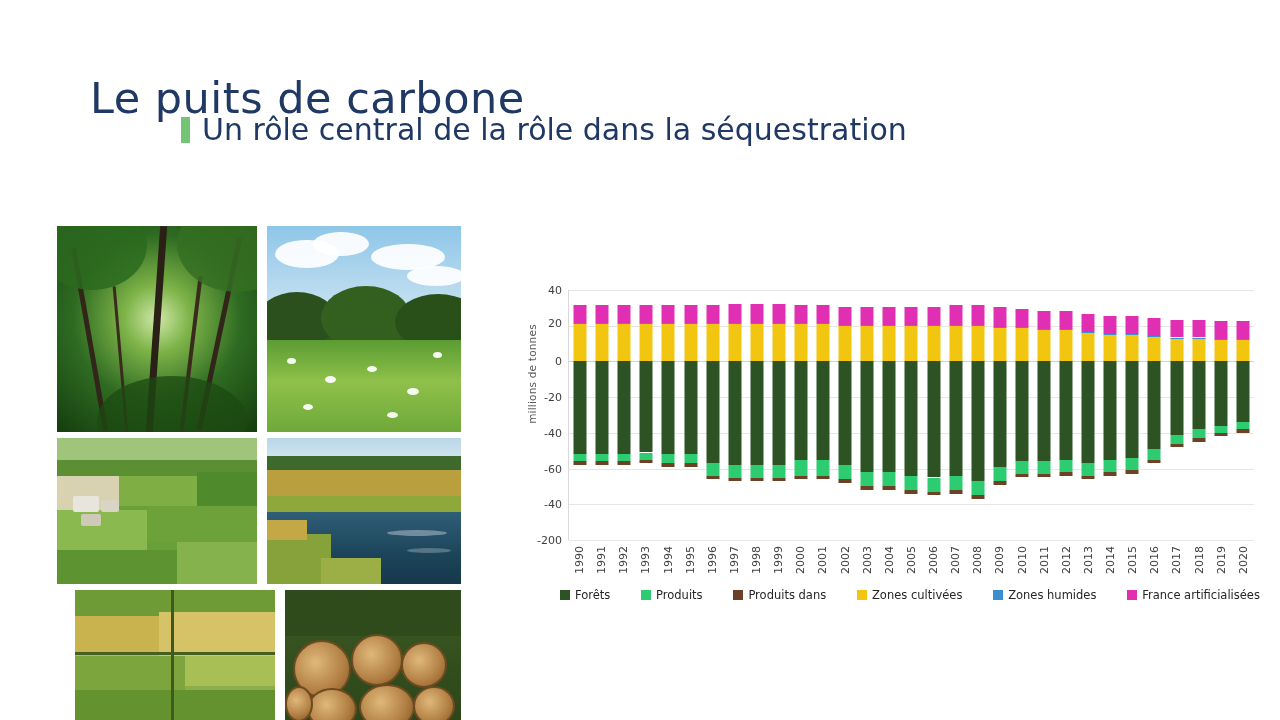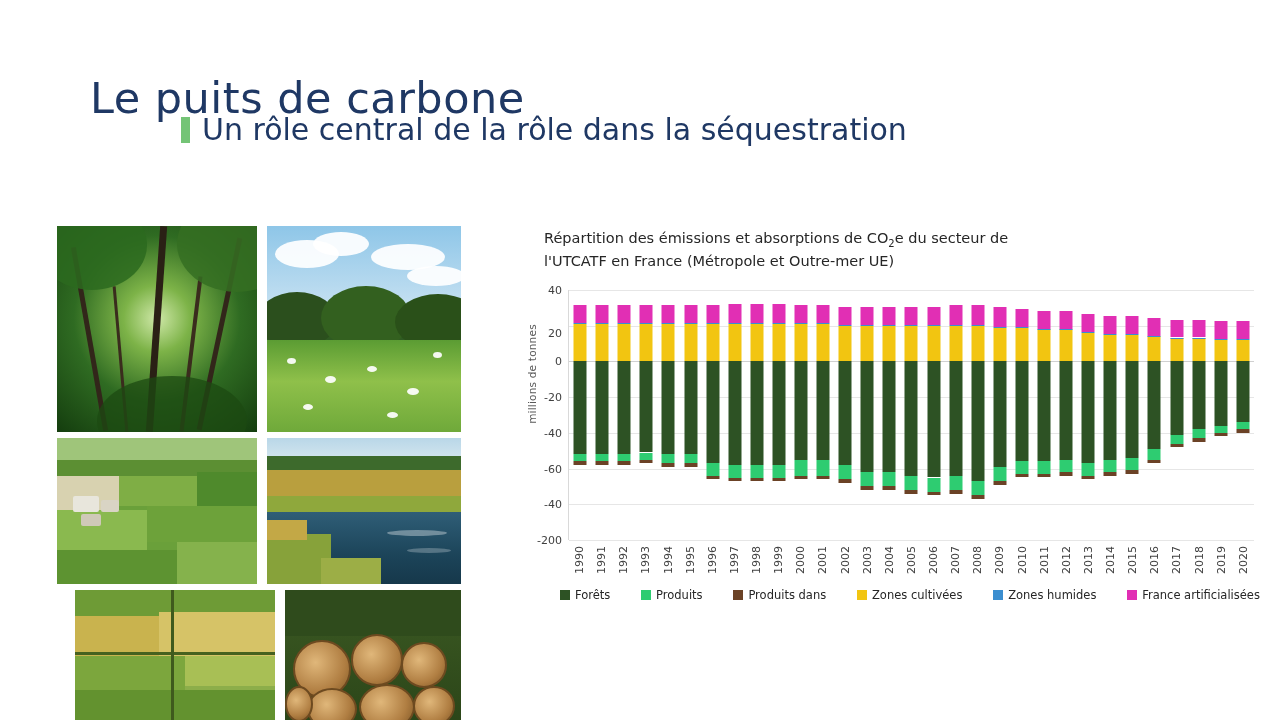--- a/index.html
+++ b/index.html
@@ -322,31 +322,26 @@
     <div class="log" style="left:116px; top:52px; width:46px; height:46px;"></div>
     <div class="log" style="left:22px; top:98px; width:50px; height:42px;"></div>
     <div class="log" style="left:74px; top:94px; width:56px; height:46px;"></div>
     <div class="log" style="left:128px; top:96px; width:42px; height:40px;"></div>
     <div class="log" style="left:0px; top:96px; width:28px; height:36px;"></div>
   </div>
 </div>
 
 <div id="chart-panel">
 
-  <div id="chart-title">
-    <span>Répartition des émissions et absorptions de CO</span><sub>2</sub><span>e du secteur de</span>
-    <br>
-    <span>l'UTCATF en France (Métropole et Outre-mer UE)</span>
-  </div>
 
   <div id="plot-wrap">
     <div id="y-axis-label">millions de tonnes</div>
     <div id="y-ticks">
         <div class="ytick" style="top: 0px;">40</div>
-        <div class="ytick" style="top: 43px;">20</div>
+        <div class="ytick" style="top: 33px;">20</div>
         <div class="ytick" style="top: 71.4286px;">0</div>
         <div class="ytick" style="top: 107.143px;">-20</div>
         <div class="ytick" style="top: 142.857px;">-40</div>
         <div class="ytick" style="top: 178.571px;">-60</div>
         <div class="ytick" style="top: 214.286px;">-40</div>
         <div class="ytick" style="top: 250px;">-200</div>
       </div>
     <div id="plot">
       <div id="gridlines">
           <div class="gridline" style="top: 0px;"></div>

